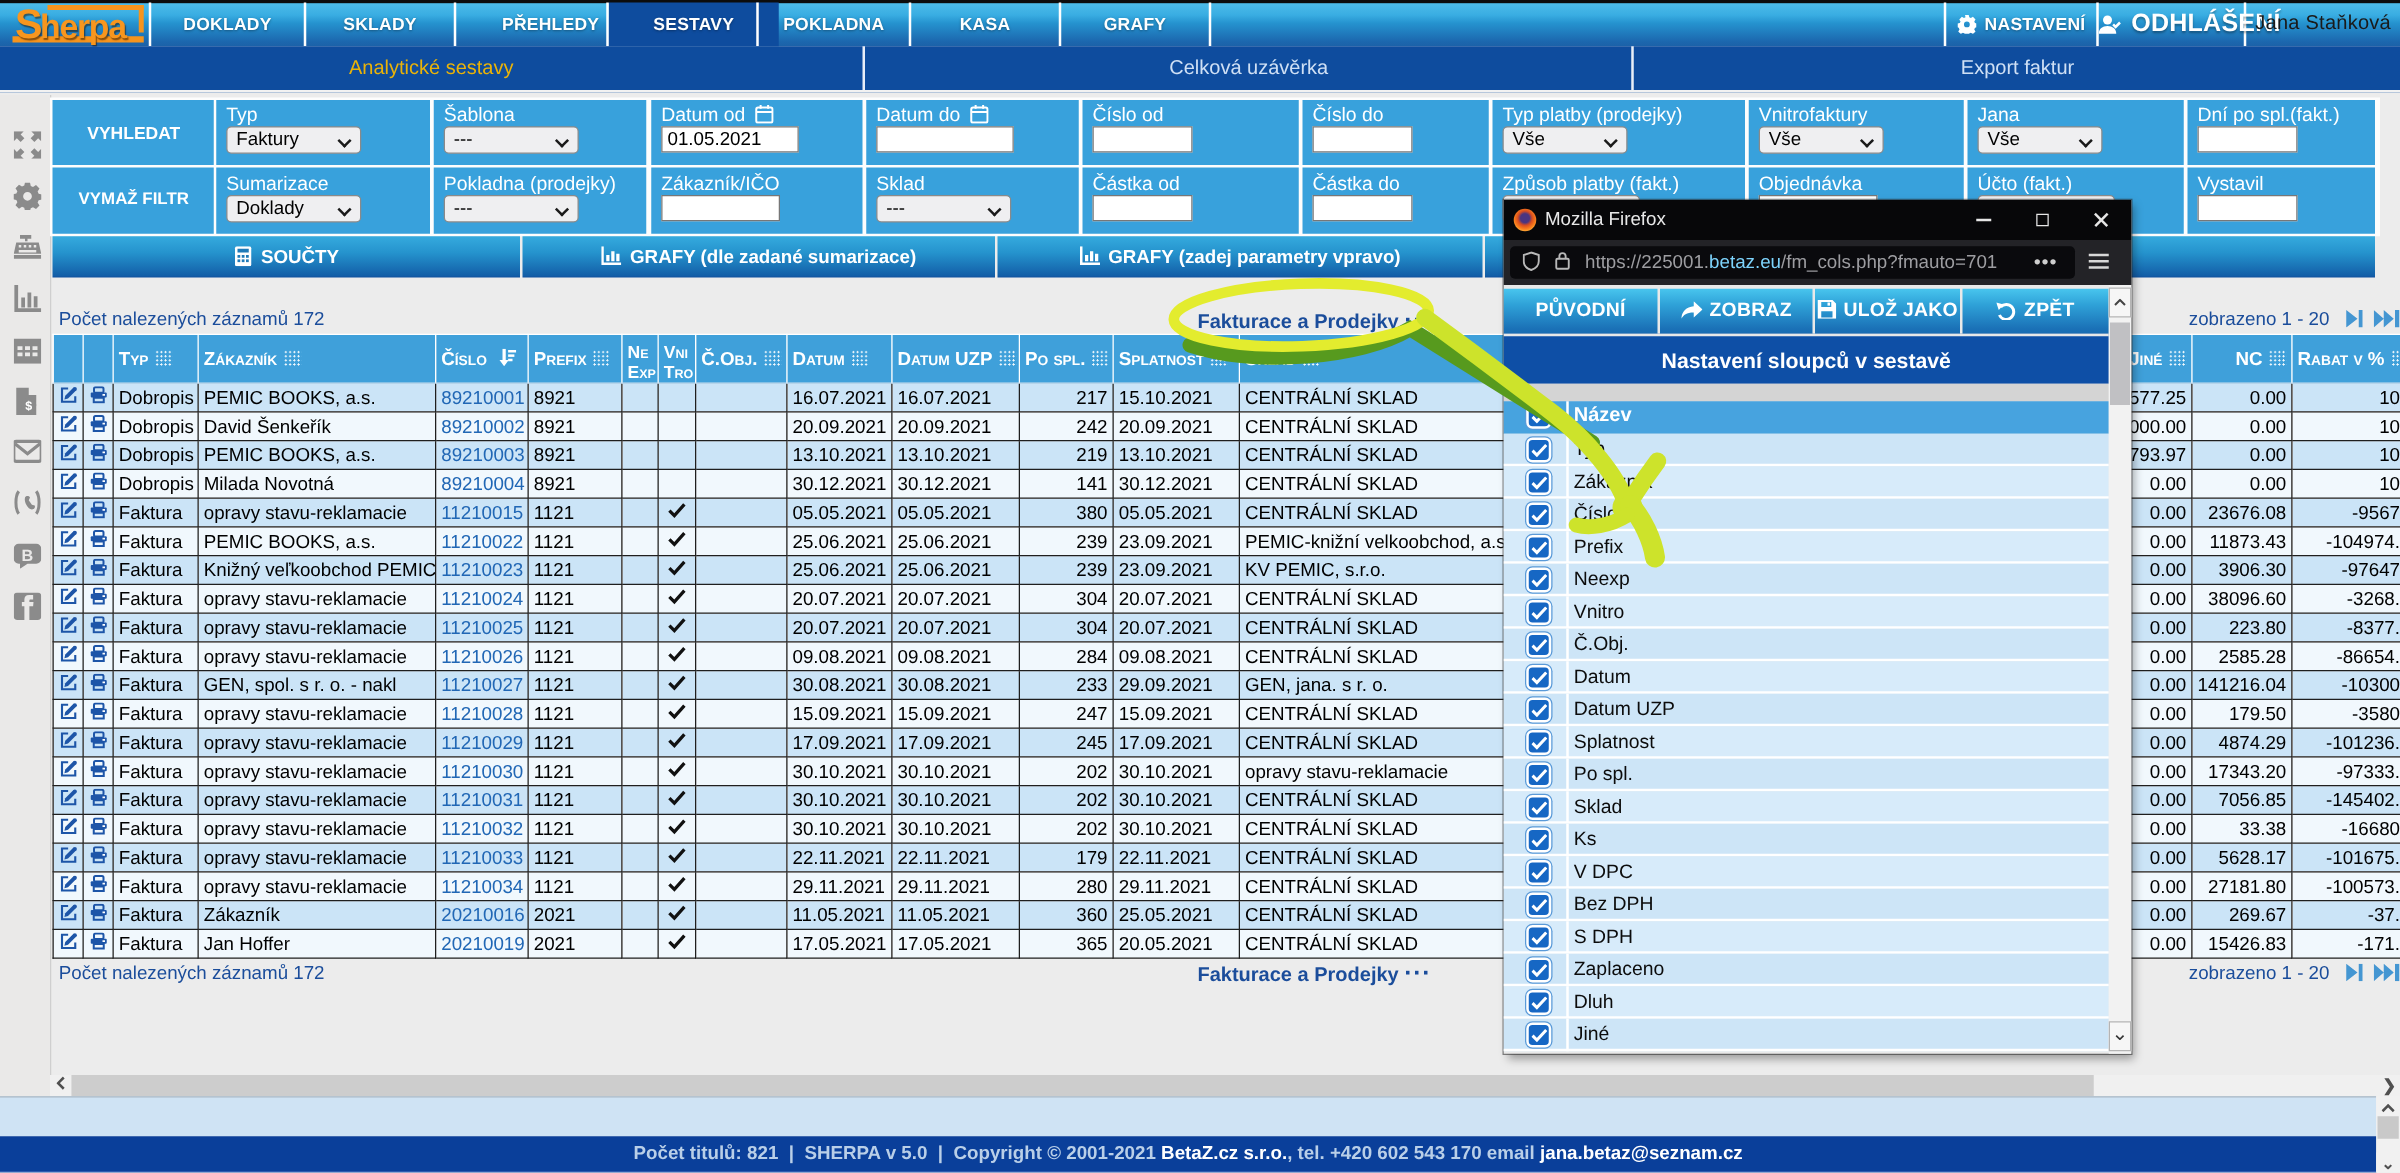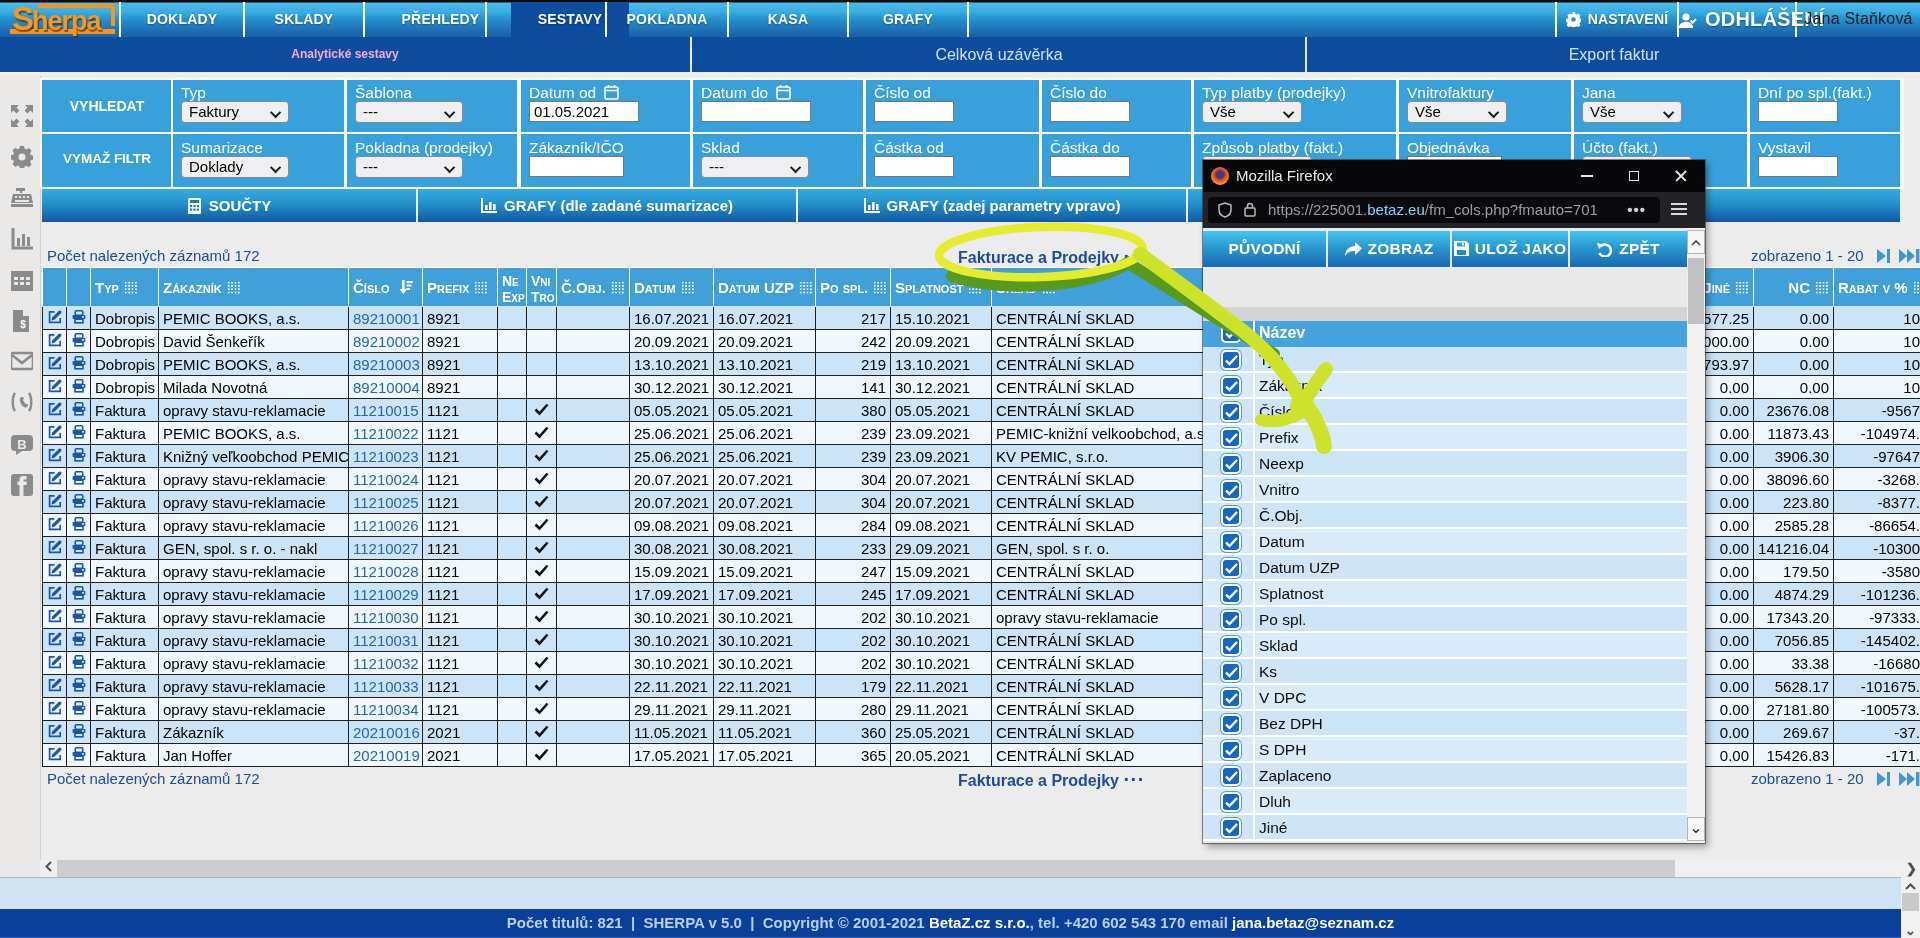--- a/index.html
+++ b/index.html
@@ -5,21 +5,21 @@
 body{font-family:"Liberation Sans",sans-serif;background:#ececec;position:relative}
 .abs{position:absolute}
 
 #nav1{left:0;top:0;width:1920px;height:37px;background:linear-gradient(180deg,#0c0c0c 0,#0c0c0c 2px,#4cbbe9 3px,#39ade2 12px,#2593cf 50%,#1c67ae 90%,#1b61a8 100%)}
 .tab{position:absolute;top:2px;height:35px;color:#fff;font-weight:bold;font-size:14px;text-align:center;line-height:34px;letter-spacing:.2px;text-shadow:0 1px 2px rgba(0,0,0,.35);white-space:nowrap}
 .vsep{position:absolute;top:2px;height:35px;width:2px;background:#fff}
 .navico{vertical-align:-3px;margin-right:7px}
 
 #nav2{left:0;top:37px;width:1920px;height:37px;background:#0e4c9e;border-bottom:2px solid #f2f2f2}
 .n2{position:absolute;top:0;height:35px;line-height:35px;text-align:center;color:#cfe0f5;font-size:16px}
-.n2b{color:#f9a8d4;font-weight:bold;font-size:12px}
+.n2b{color:#eab308;font-weight:normal;font-size:16px}
 .n2sep{position:absolute;top:0;height:35px;width:2px;background:#e8eef8}
 
 #side{left:0;top:76px;width:41px;height:801px;background:#eae9e8;border-right:1px solid #cfcfcf}
 .sico{position:absolute;left:11px;width:22px;height:22px;color:#8b8b8b}
 
 #filterwrap{left:40px;top:78px;width:1864px;height:111px;background:#fdfdfd}
 .fcell{position:absolute;background:#38a1dc}
 .flab{position:absolute;color:#fff;font-size:15.5px;white-space:nowrap}
 .fctl-sel{position:absolute;height:22px;background:#efeff1;border:1px solid #8a8a8a;border-radius:4px;font-size:15px;color:#000;padding-left:7px;line-height:20px}
 .fctl-sel:after{content:"";position:absolute;right:7px;top:8px;border-left:2px solid #1a1a1a;border-bottom:2px solid #1a1a1a;width:6px;height:6px;transform:rotate(-45deg) translateY(-2px)}
@@ -74,21 +74,21 @@
 <div id="nav1" class="abs">
 <div class="abs" style="left:10px;top:4px;width:105px;height:30px">
       <div class="abs" style="left:28px;top:0;width:77px;height:4px;background:#f7941d"></div>
       <div class="abs" style="left:101px;top:0;width:4px;height:22px;background:#f7941d"></div>
       <div class="abs" style="left:0px;top:25px;width:105px;height:5px;background:#f7941d"></div>
       <div class="abs" style="left:2px;top:-4px;width:105px;font-weight:bold;font-size:33px;color:#f8961e;text-shadow:1px 2px 1px rgba(40,20,0,.55);letter-spacing:-2px">S<span style="font-size:27px;letter-spacing:-1px">herpa</span></div>
     </div>
 <div class="tab" style="left:121px;width:122px;">DOKLADY</div>
 <div class="tab" style="left:245px;width:118px;">SKLADY</div>
 <div class="tab" style="left:365px;width:120px;padding-left:31px;">PŘEHLEDY</div>
-<div class="tab" style="left:487px;width:118px;background:#0e4c9e;margin-left:24px;">SESTAVY</div>
+<div class="tab" style="left:487px;width:136px;background:#0e4c9e;">SESTAVY</div>
 <div class="tab" style="left:607px;width:120px;">POKLADNA</div>
 <div class="tab" style="left:729px;width:118px;">KASA</div>
 <div class="tab" style="left:849px;width:118px;">GRAFY</div>
 <div class="vsep" style="left:119px"></div>
 <div class="vsep" style="left:243px"></div>
 <div class="vsep" style="left:363px"></div>
 <div class="vsep" style="left:485px"></div>
 <div class="vsep" style="left:605px"></div>
 <div class="vsep" style="left:727px"></div>
 <div class="vsep" style="left:847px"></div>
@@ -696,21 +696,21 @@
         <td>1121</td>
         <td></td>
         <td class="tc" style="padding:0"><svg width="15" height="13" viewBox="0 0 15 13">
             <path fill="none" stroke="#111" stroke-width="2.6" d="M1.5 6.5l4 4L13.5 1.5"></path>
           </svg></td>
         <td></td>
         <td>30.08.2021</td>
         <td>30.08.2021</td>
         <td class="tr">233</td>
         <td>29.09.2021</td>
-        <td>GEN, spol. s r. o.</td>
+        <td>GEN, jana. s r. o.</td>
         <td></td>
         <td></td>
         <td></td>
         <td></td>
         <td></td>
         <td></td>
         <td class="tr">0.00</td>
         <td class="tr">141216.04</td>
         <td class="tr" style="padding-right:18px">-10300</td>
       </tr>
@@ -1086,20 +1086,21 @@
         <path fill="#fff" d="M10 0l7 6.5L10 13V9C4 9 2 11 0 14 .5 8 4 4.5 10 4z"></path>
       </svg>ZOBRAZ</div>
 <div class="pbtn" style="left:249px;width:116px"><svg width="15" height="15" viewBox="0 0 15 15" style="vertical-align:-2px;margin-right:6px">
         <path fill="#fff" d="M0 0h12l3 3v12H0z M3 1.5v4h8v-4z M3 9h9v5H3z" fill-rule="evenodd"></path>
         <rect x="8" y="2" width="2" height="2.5" fill="#fff"></rect>
       </svg>ULOŽ JAKO</div>
 <div class="pbtn" style="left:367px;width:117px"><svg width="16" height="15" viewBox="0 0 16 15" style="vertical-align:-3px;margin-right:6px">
         <path fill="none" stroke="#fff" stroke-width="2.4" d="M3.5 4.5a6 6 0 11-1 6.5"></path>
         <path fill="#fff" d="M0 1l6 1.5L2 7z"></path>
       </svg>ZPĚT</div>
+<div id="ptitle2" class="abs">Nastavení sloupců v sestavě</div>
 <div id="pgray" class="abs"></div>
 <div id="pnazev" class="abs">
       <div class="pchk" style="top:2px">
         <svg width="13" height="11" viewBox="0 0 13 11">
           <path fill="none" stroke="#fff" stroke-width="2.4" d="M1 5.5l3.5 3.5L12 1"></path>
         </svg>
       </div>
       <div class="pcoldiv" style="background:#fff"></div>
       <span style="position:absolute;left:56px;top:3px">Název</span>
     </div>

